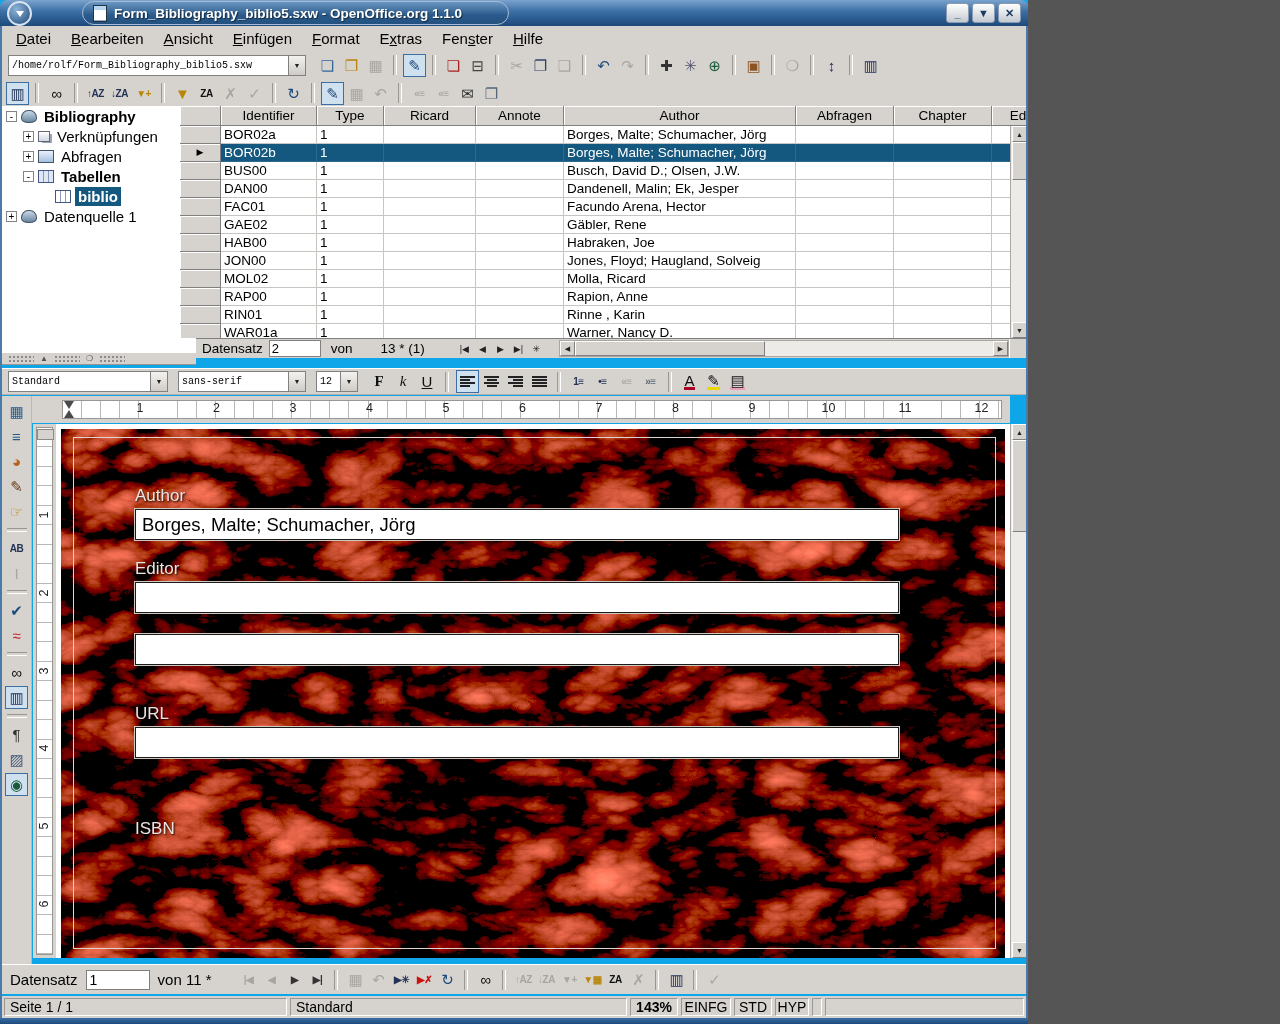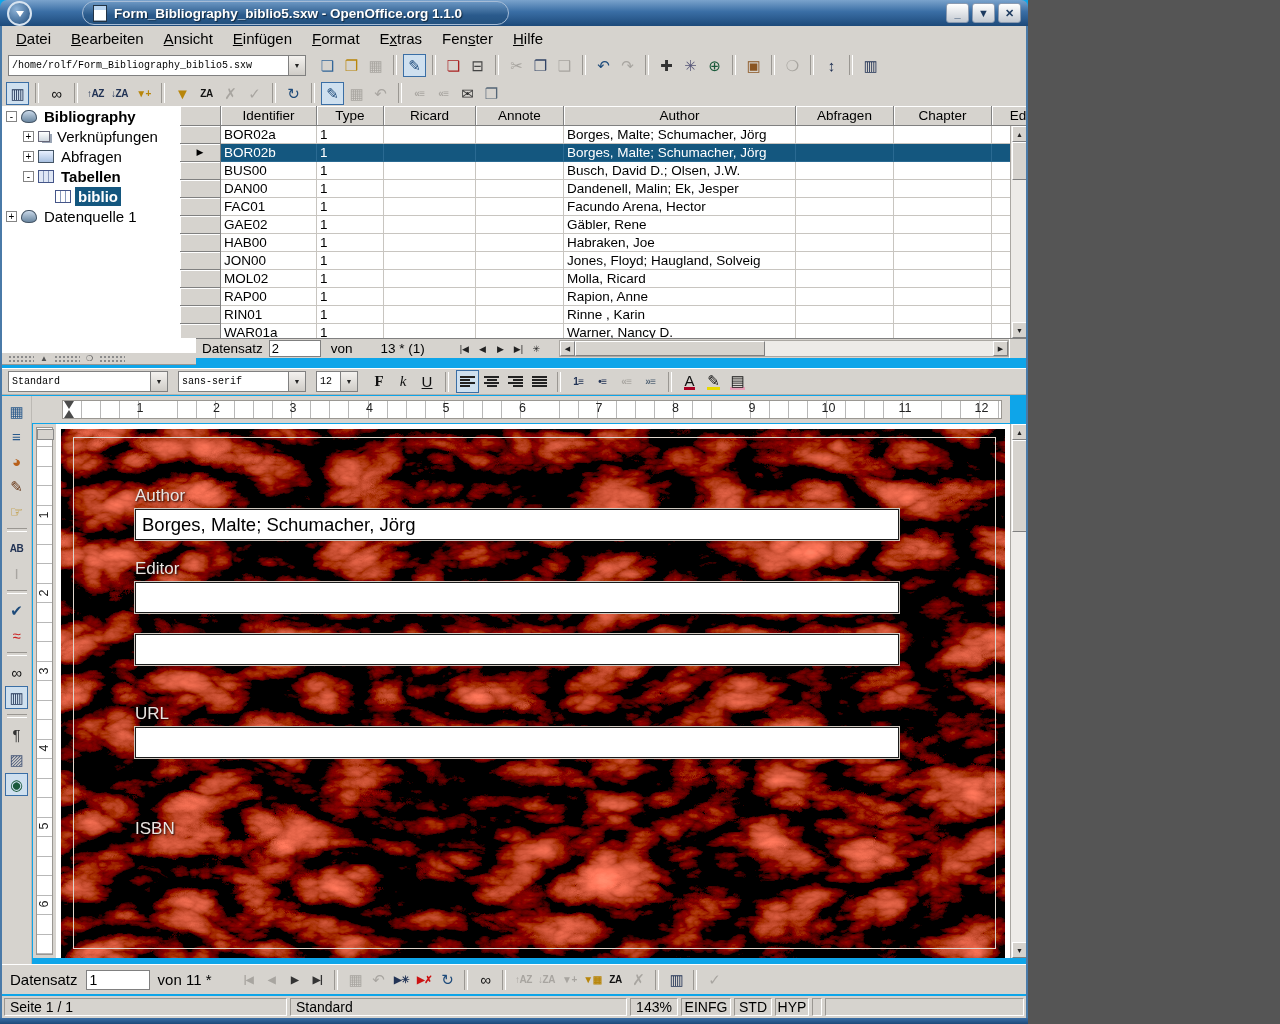--- a/index.html
+++ b/index.html
@@ -130,21 +130,21 @@
   .formnav{position:absolute;left:2px;top:964px;right:2px;height:30px;background:#d6d3ce;border-top:1px solid #fff;display:flex;align-items:center;padding-left:8px;font-size:15px;box-sizing:border-box;}
   .fn-input{width:56px;height:18px;border:1px solid #808080;font-size:14px;padding:0 3px;margin:0 8px;font-family:"Liberation Sans",sans-serif;}
   .fn-of{margin-right:26px;}
   .formnav .tbtn{min-width:22px;height:22px;}
 
   
   .statusbar{position:absolute;left:2px;top:996px;right:2px;height:22px;background:#d6d3ce;display:flex;align-items:center;padding:0 2px;gap:3px;font-size:14px;box-sizing:border-box;}
   .scell{height:18px;box-sizing:border-box;border:1px solid;border-color:#9a9792 #fff #fff #9a9792;padding:0 5px;display:flex;align-items:center;white-space:nowrap;overflow:hidden;}
   .statusbar>span:nth-of-type(1){width:283px;}
   .statusbar>span:nth-of-type(2){width:337px;}
-  .statusbar>span:nth-of-type(3){width:48px;justify-content:center;}
+  .statusbar>span:nth-of-type(3){width:48px;justify-content:center;font-weight:bold;}
   .statusbar>span:nth-of-type(4){width:50px;justify-content:center;}
   .statusbar>span:nth-of-type(5){width:38px;justify-content:center;}
   .statusbar>span:nth-of-type(6){width:34px;justify-content:center;}
   .statusbar>span:nth-of-type(7){width:10px;padding:0;}
   .statusbar>span:nth-of-type(8){flex:1;}
   .bottomstrip{position:absolute;left:0;top:1018px;right:0;height:6px;background:linear-gradient(#3a6ea5,#1d4a7a);z-index:65;}
 </style>
 </head>
 <body>
 

